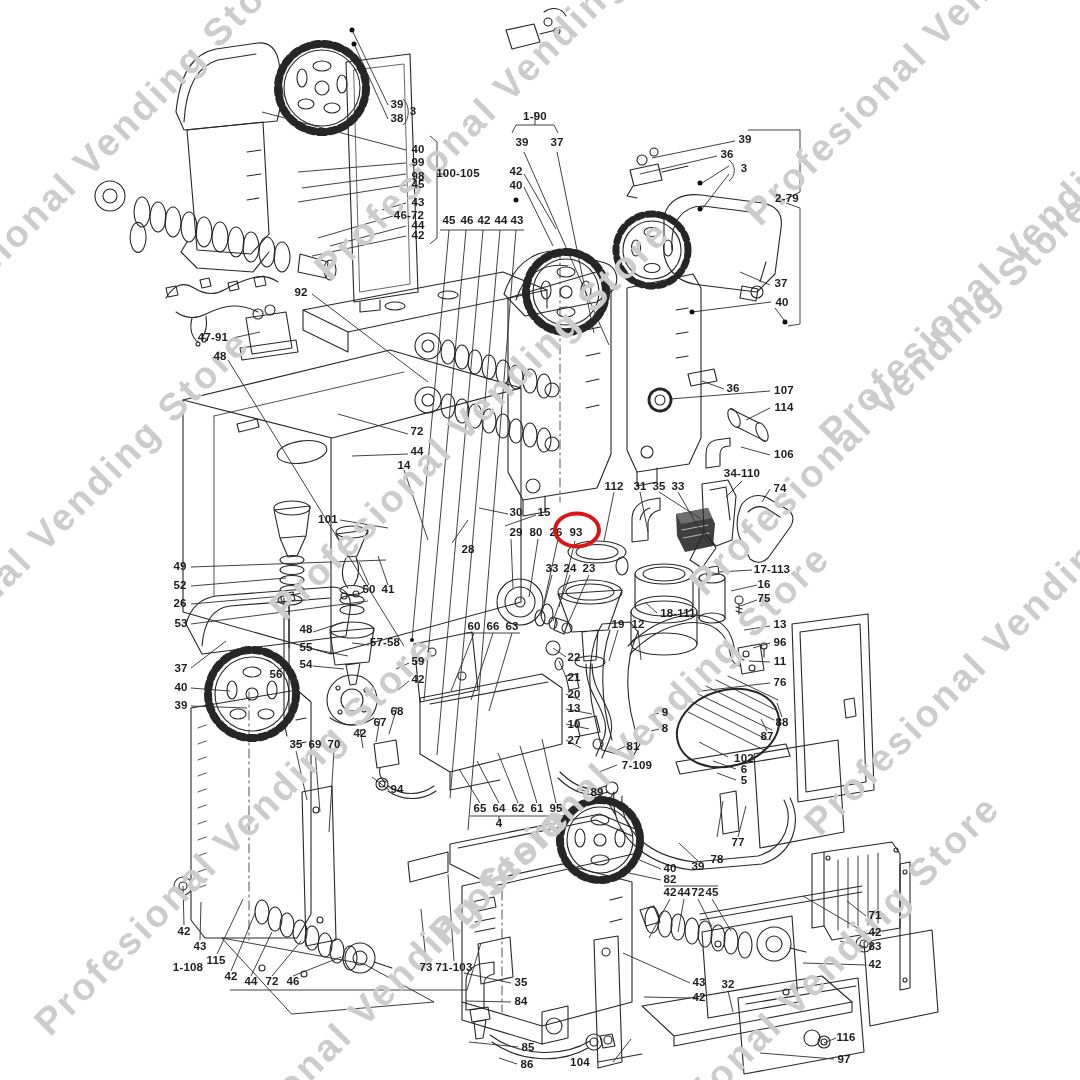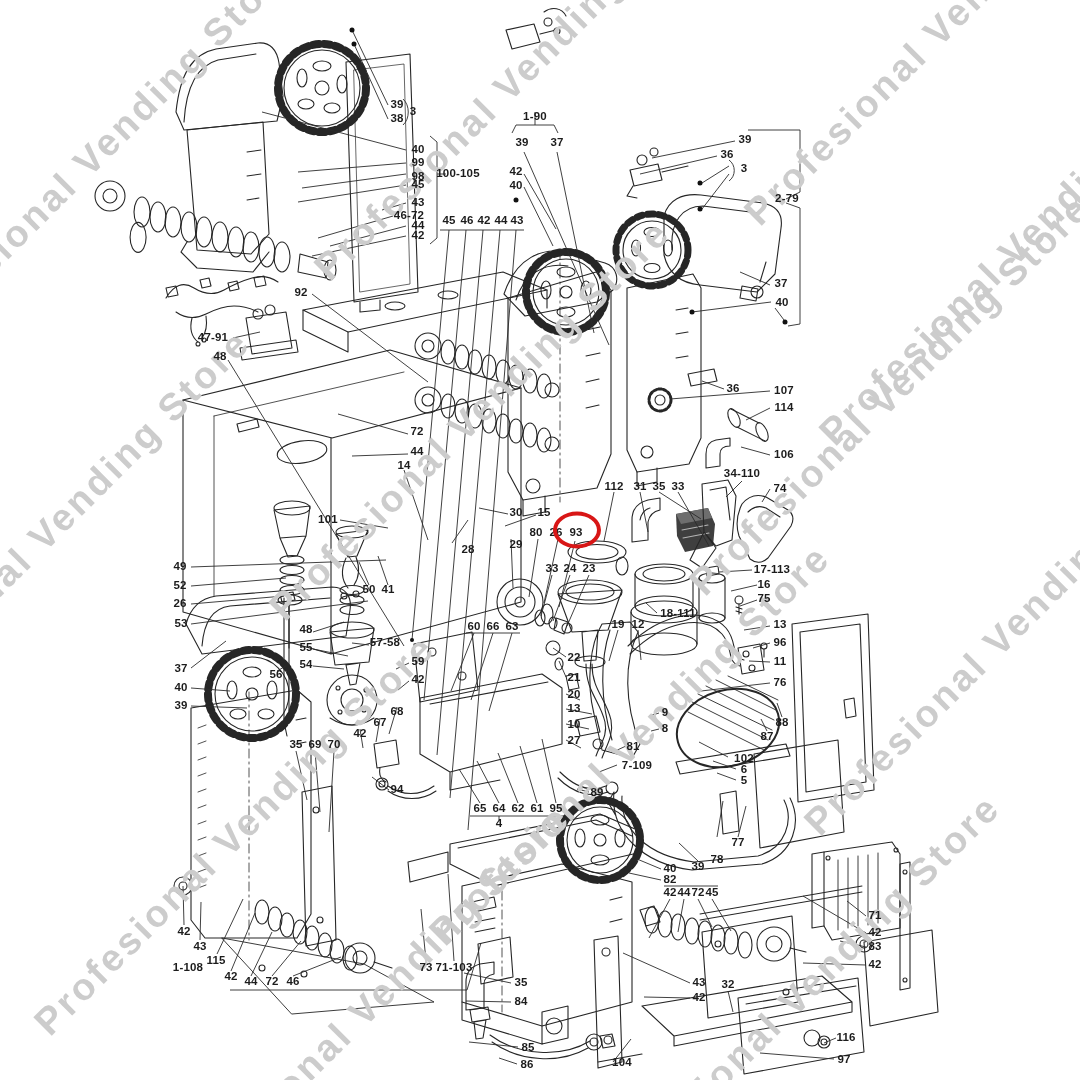--- a/index.html
+++ b/index.html
@@ -453,21 +453,21 @@
       <div class="lbl" style="left: 181px; top: 705px;">39</div>
       <div class="lbl" style="left: 397px; top: 711px;">68</div>
       <div class="lbl" style="left: 380px; top: 722px;">67</div>
       <div class="lbl" style="left: 360px; top: 733px;">42</div>
       <div class="lbl" style="left: 296px; top: 744px;">35</div>
       <div class="lbl" style="left: 315px; top: 744px;">69</div>
       <div class="lbl" style="left: 334px; top: 744px;">70</div>
       <div class="lbl" style="left: 397px; top: 789px;">94</div>
       <div class="lbl" style="left: 516px; top: 512px;">30</div>
       <div class="lbl" style="left: 544px; top: 512px;">15</div>
-      <div class="lbl" style="left: 516px; top: 532px; margin-top: 12px;">29</div>
+      <div class="lbl" style="left: 516px; top: 532px;">29</div>
       <div class="lbl" style="left: 536px; top: 532px;">80</div>
       <div class="lbl" style="left: 556px; top: 532px;">26</div>
       <div class="lbl" style="left: 576px; top: 532px;">93</div>
       <div class="lbl" style="left: 552px; top: 568px;">33</div>
       <div class="lbl" style="left: 570px; top: 568px;">24</div>
       <div class="lbl" style="left: 589px; top: 568px;">23</div>
       <div class="lbl" style="left: 614px; top: 486px;">112</div>
       <div class="lbl" style="left: 640px; top: 486px;">31</div>
       <div class="lbl" style="left: 659px; top: 486px;">35</div>
       <div class="lbl" style="left: 678px; top: 486px;">33</div>
@@ -518,21 +518,21 @@
       <div class="lbl" style="left: 670px; top: 879px;">82</div>
       <div class="lbl" style="left: 698px; top: 866px;">39</div>
       <div class="lbl" style="left: 670px; top: 892px;">42</div>
       <div class="lbl" style="left: 684px; top: 892px;">44</div>
       <div class="lbl" style="left: 698px; top: 892px;">72</div>
       <div class="lbl" style="left: 712px; top: 892px;">45</div>
       <div class="lbl" style="left: 521px; top: 982px;">35</div>
       <div class="lbl" style="left: 521px; top: 1001px;">84</div>
       <div class="lbl" style="left: 528px; top: 1047px;">85</div>
       <div class="lbl" style="left: 527px; top: 1064px;">86</div>
-      <div class="lbl" style="left: 622px; top: 1062px;">104</div>
+      <div class="lbl" style="left: 580px; top: 1062px;">104</div>
       <div class="lbl" style="left: 699px; top: 982px;">43</div>
       <div class="lbl" style="left: 699px; top: 997px;">42</div>
       <div class="lbl" style="left: 728px; top: 984px;">32</div>
       <div class="lbl" style="left: 184px; top: 931px;">42</div>
       <div class="lbl" style="left: 200px; top: 946px;">43</div>
       <div class="lbl" style="left: 216px; top: 960px;">115</div>
       <div class="lbl" style="left: 188px; top: 967px;">1-108</div>
       <div class="lbl" style="left: 231px; top: 976px;">42</div>
       <div class="lbl" style="left: 251px; top: 981px;">44</div>
       <div class="lbl" style="left: 272px; top: 981px;">72</div>

